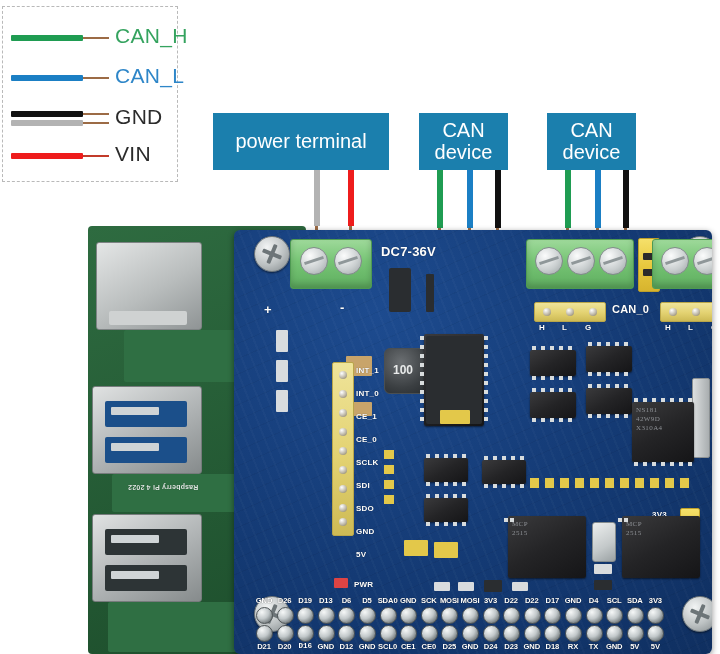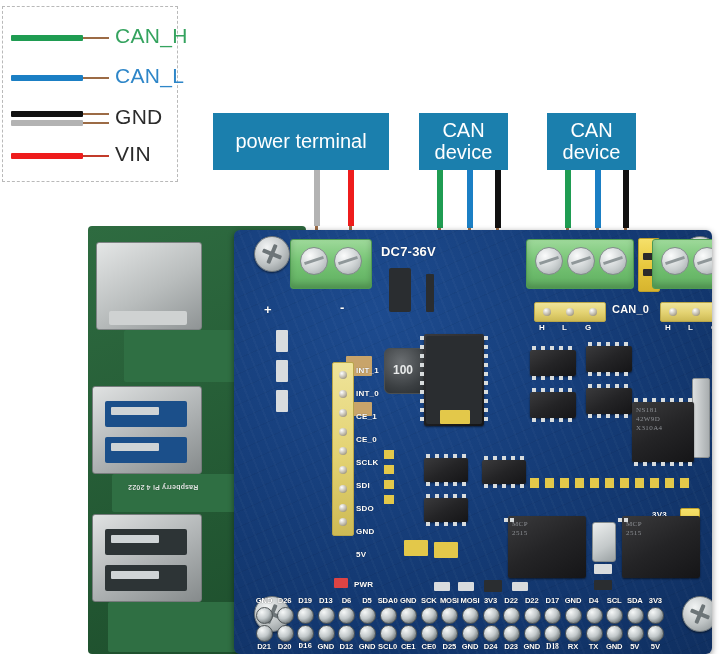--- a/index.html
+++ b/index.html
@@ -530,21 +530,21 @@
           <div class="gpio-pin" style="left: 249.2px; top: 11px;"></div>
           <div class="gpio-pin" style="left: 249.2px; top: 29px;"></div>
           <div class="gpio-lbl" style="left: 246.2px; top: 46px;">D23</div>
           <div class="gpio-lbl" style="left: 266.8px; top: 0px;">D22</div>
           <div class="gpio-pin" style="left: 269.8px; top: 11px;"></div>
           <div class="gpio-pin" style="left: 269.8px; top: 29px;"></div>
           <div class="gpio-lbl" style="left: 266.8px; top: 46px;">GND</div>
           <div class="gpio-lbl" style="left: 287.4px; top: 0px;">D17</div>
           <div class="gpio-pin" style="left: 290.4px; top: 11px;"></div>
           <div class="gpio-pin" style="left: 290.4px; top: 29px;"></div>
-          <div class="gpio-lbl" style="left: 287.4px; top: 46px; font-family: Liberation Serif, serif;">D18</div>
+          <div class="gpio-lbl" style="left: 287.4px; top: 46px;">D18</div>
           <div class="gpio-lbl" style="left: 308px; top: 0px;">GND</div>
           <div class="gpio-pin" style="left: 311px; top: 11px;"></div>
           <div class="gpio-pin" style="left: 311px; top: 29px;"></div>
           <div class="gpio-lbl" style="left: 308px; top: 46px;">RX</div>
           <div class="gpio-lbl" style="left: 328.6px; top: 0px;">D4</div>
           <div class="gpio-pin" style="left: 331.6px; top: 11px;"></div>
           <div class="gpio-pin" style="left: 331.6px; top: 29px;"></div>
           <div class="gpio-lbl" style="left: 328.6px; top: 46px;">TX</div>
           <div class="gpio-lbl" style="left: 349.2px; top: 0px;">SCL</div>
           <div class="gpio-pin" style="left: 352.2px; top: 11px;"></div>

